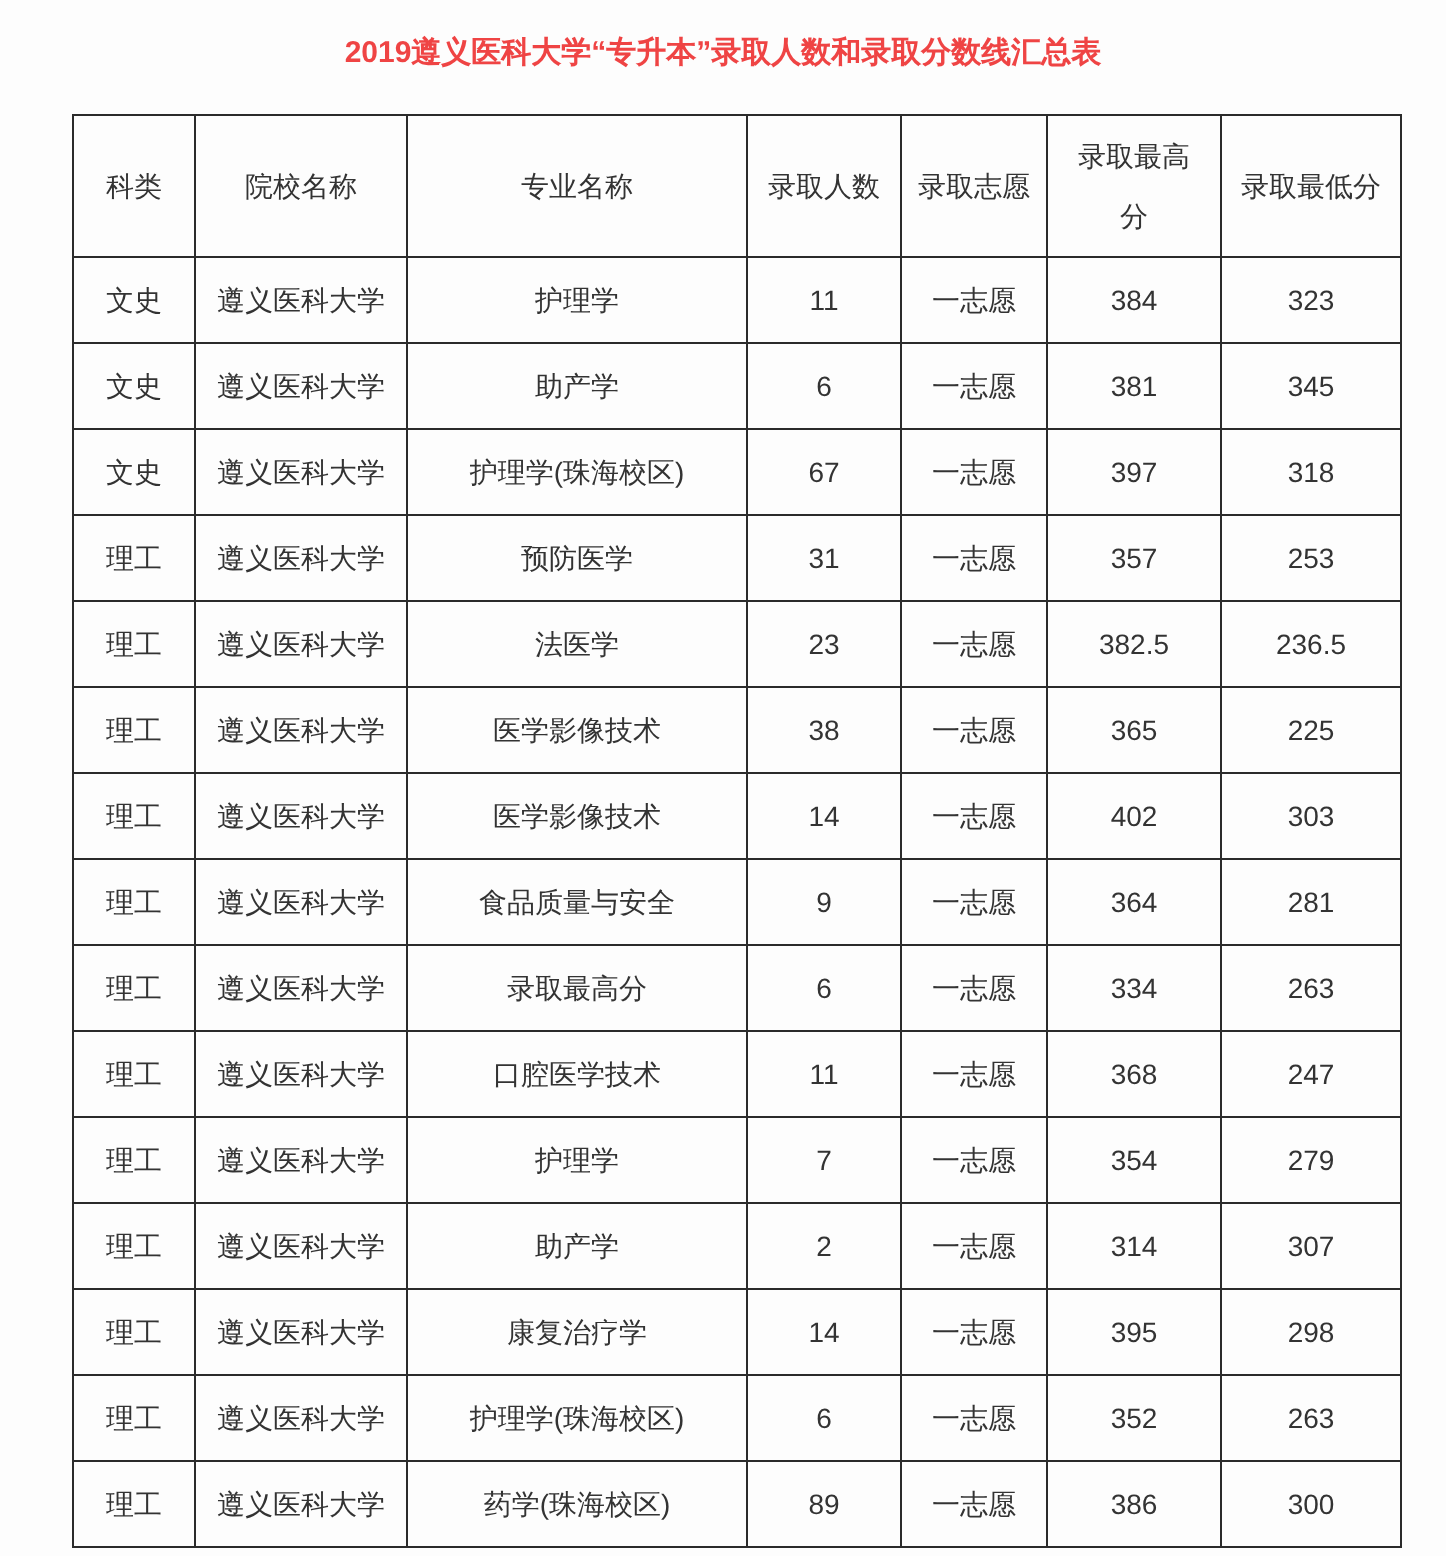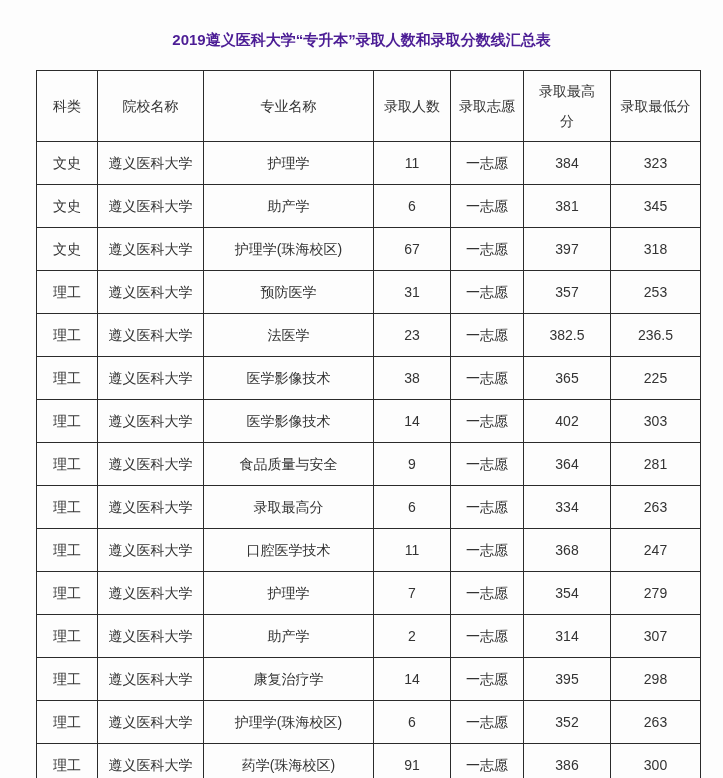--- a/index.html
+++ b/index.html
@@ -9,27 +9,27 @@
   body {
     width: 723px;
     height: 778px;
     background: #fdfdfd;
     color: #333333;
     font-family: "Liberation Sans", "DejaVu Sans", sans-serif;
     overflow: hidden;
   }
   .page-title {
     margin: 0;
-    padding-top: 30px;
+    padding-top: 17px;
     height: 20px;
     line-height: 20px;
     text-align: center;
     font-size: 15px;
     font-weight: bold;
-    color: #4c1d95;
+    color: #ef4444;
   }
   table.admissions-table {
     margin: 20px 0 0 36px;
     width: 664px;
     border-collapse: collapse;
     table-layout: fixed;
   }
   .admissions-table th,
   .admissions-table td {
     border: 1px solid #2b2b2b;
@@ -220,21 +220,21 @@
           <td>护理学(珠海校区)</td>
           <td>6</td>
           <td>一志愿</td>
           <td>352</td>
           <td>263</td>
         </tr>
         <tr>
           <td>理工</td>
           <td>遵义医科大学</td>
           <td>药学(珠海校区)</td>
-          <td>91</td>
+          <td>89</td>
           <td>一志愿</td>
           <td>386</td>
           <td>300</td>
         </tr>
       </tbody>
   </table>
 
 </div>
 
 </body></html>

